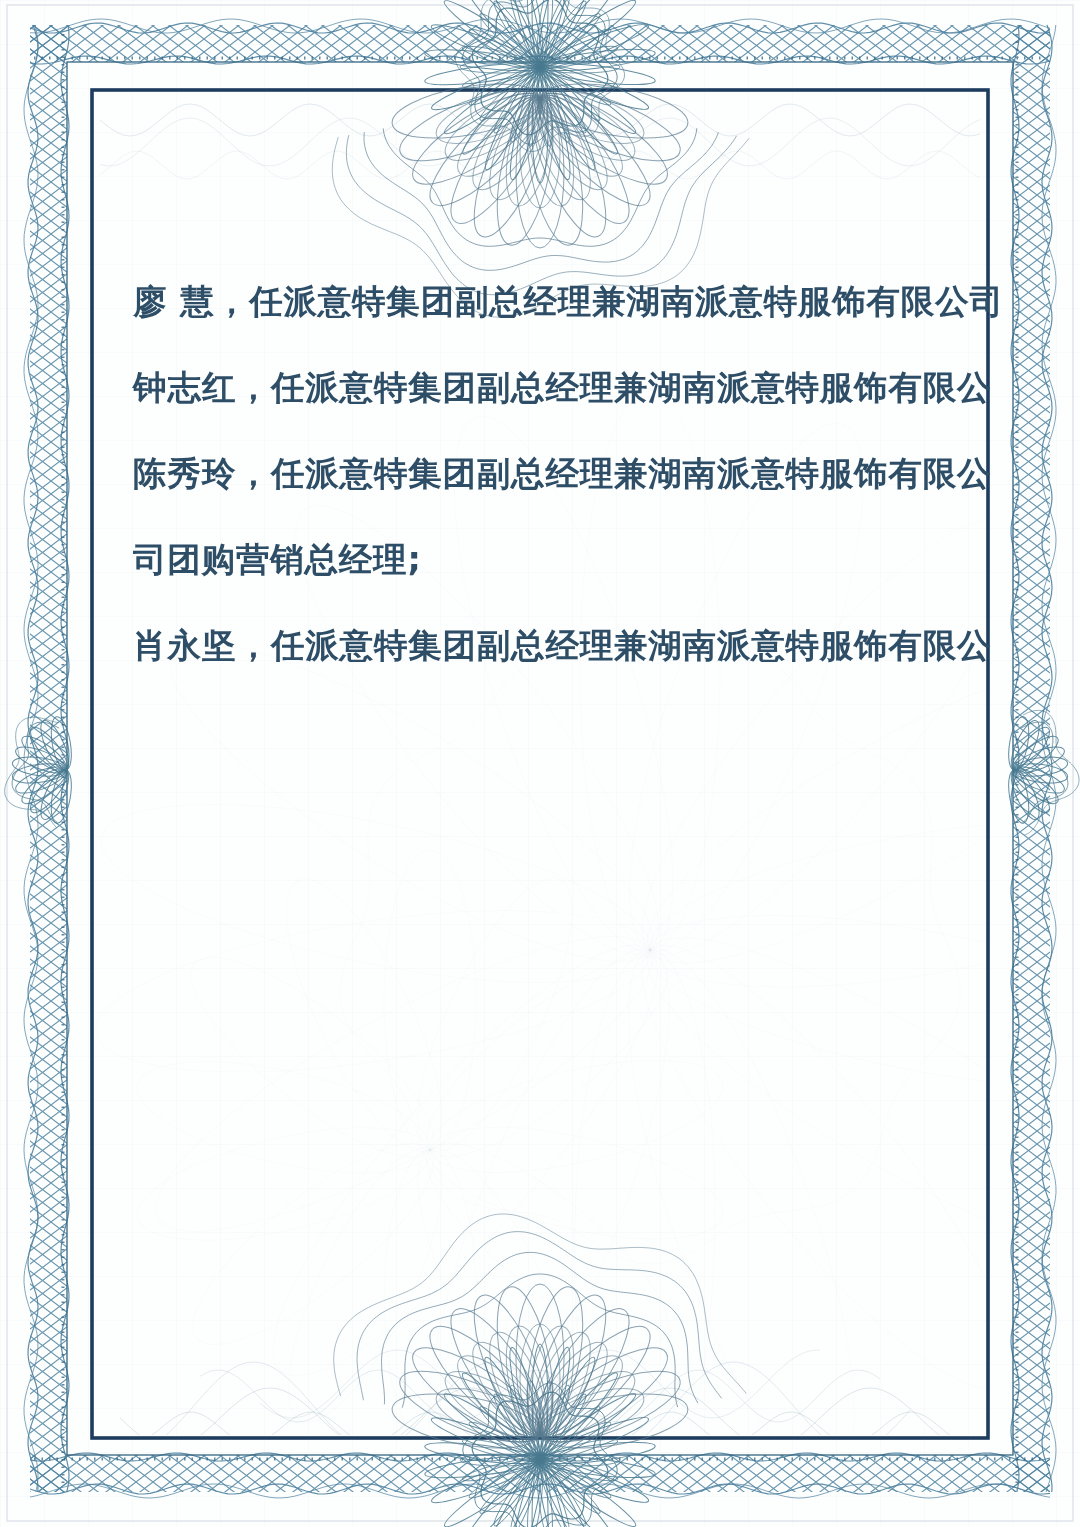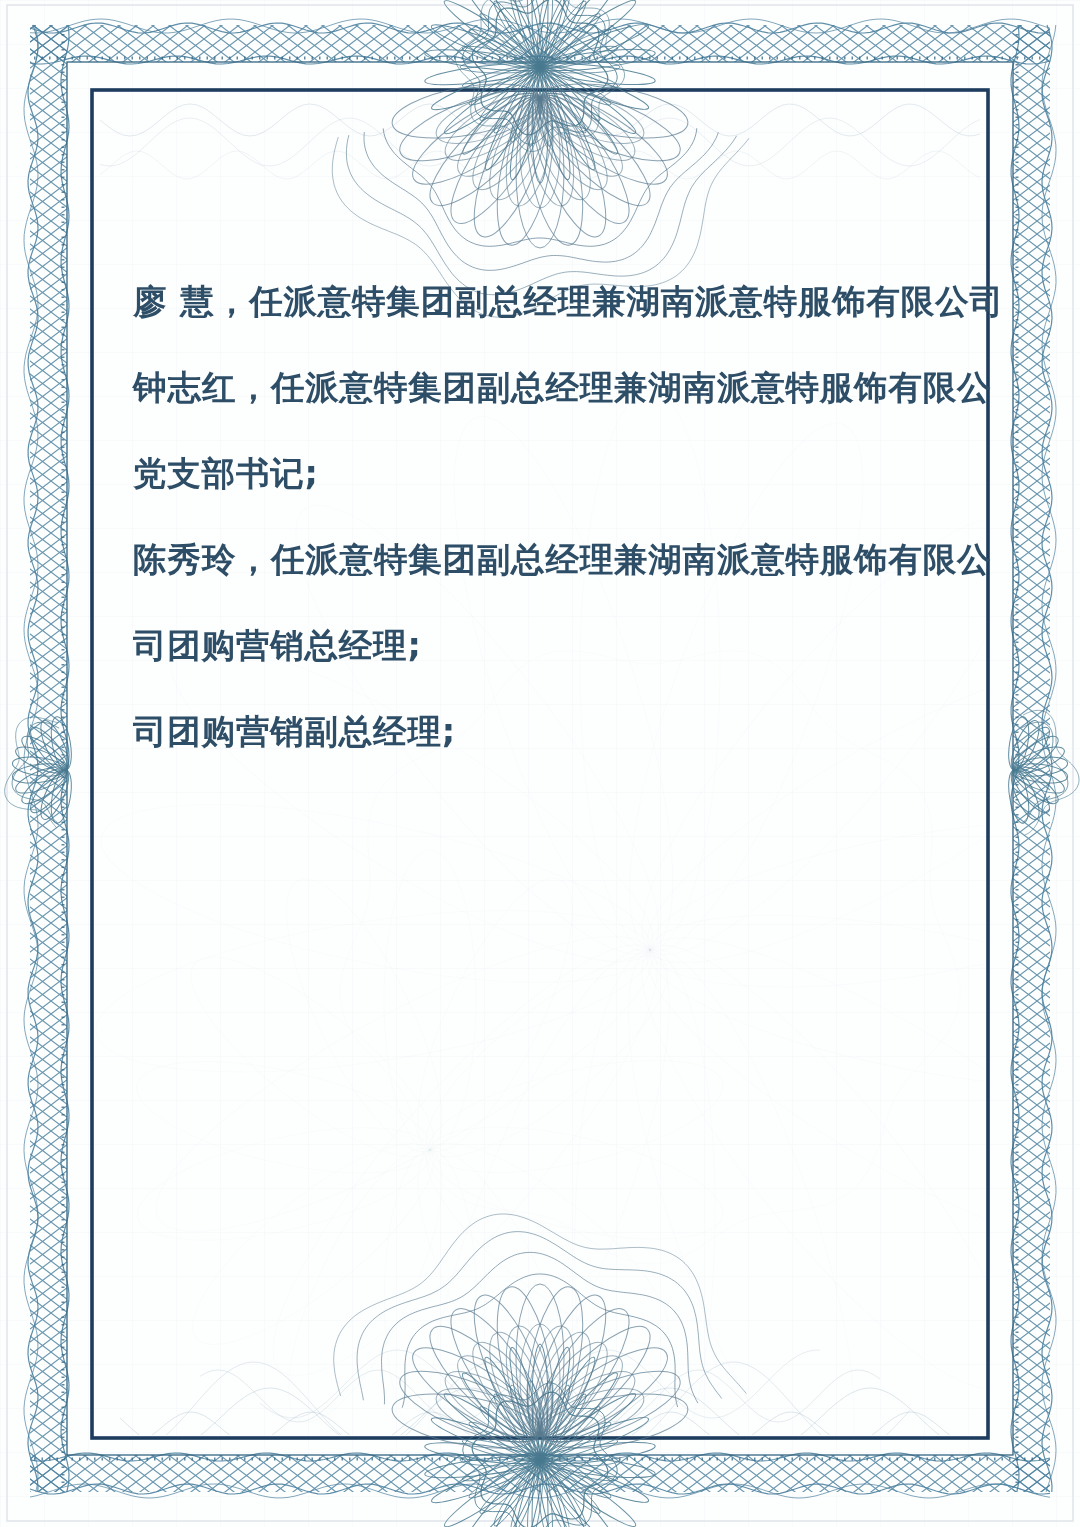--- a/index.html
+++ b/index.html
@@ -323,28 +323,27 @@
   </svg>
 
   <div class="content">
 
     <div>
       <div class="line"><span class="name">廖 慧，</span><span>任派意特集团副总经理兼湖南派意特服饰有限公司</span></div>
     </div>
 
     <div>
       <div class="line"><span class="name">钟志红，</span><span>任派意特集团副总经理兼湖南派意特服饰有限公</span></div>
-      <div class="line">党支部书记;</div>
     </div>
 
     <div>
       <div class="line"><span class="name">陈秀玲，</span><span>任派意特集团副总经理兼湖南派意特服饰有限公</span></div>
       <div class="line">司团购营销总经理;</div>
     </div>
 
     <div>
-      <div class="line">司团购营销副总经理;</div>
+      <div class="line"><span class="name">肖永坚，</span><span>任派意特集团副总经理兼湖南派意特服饰有限公</span></div>
     </div>
 
 
 
   </div>
 </div>
 
 </body></html>

